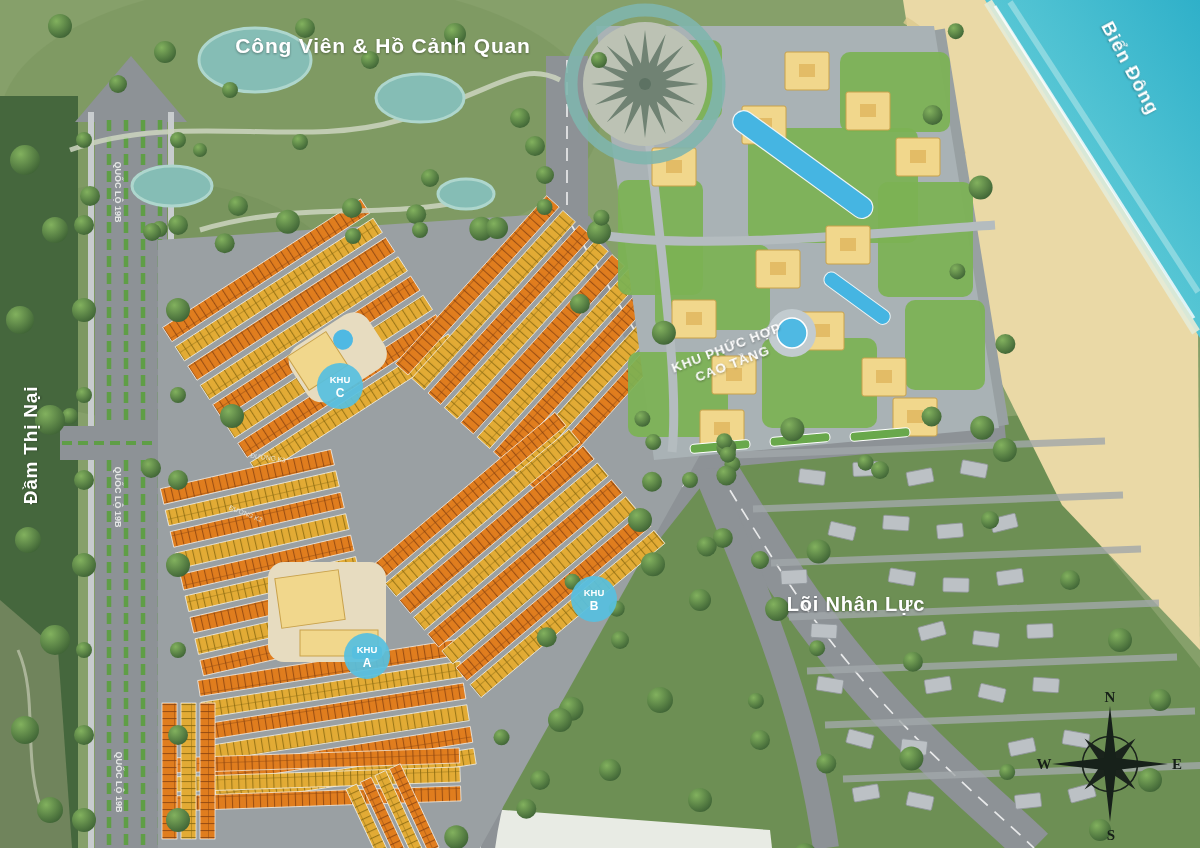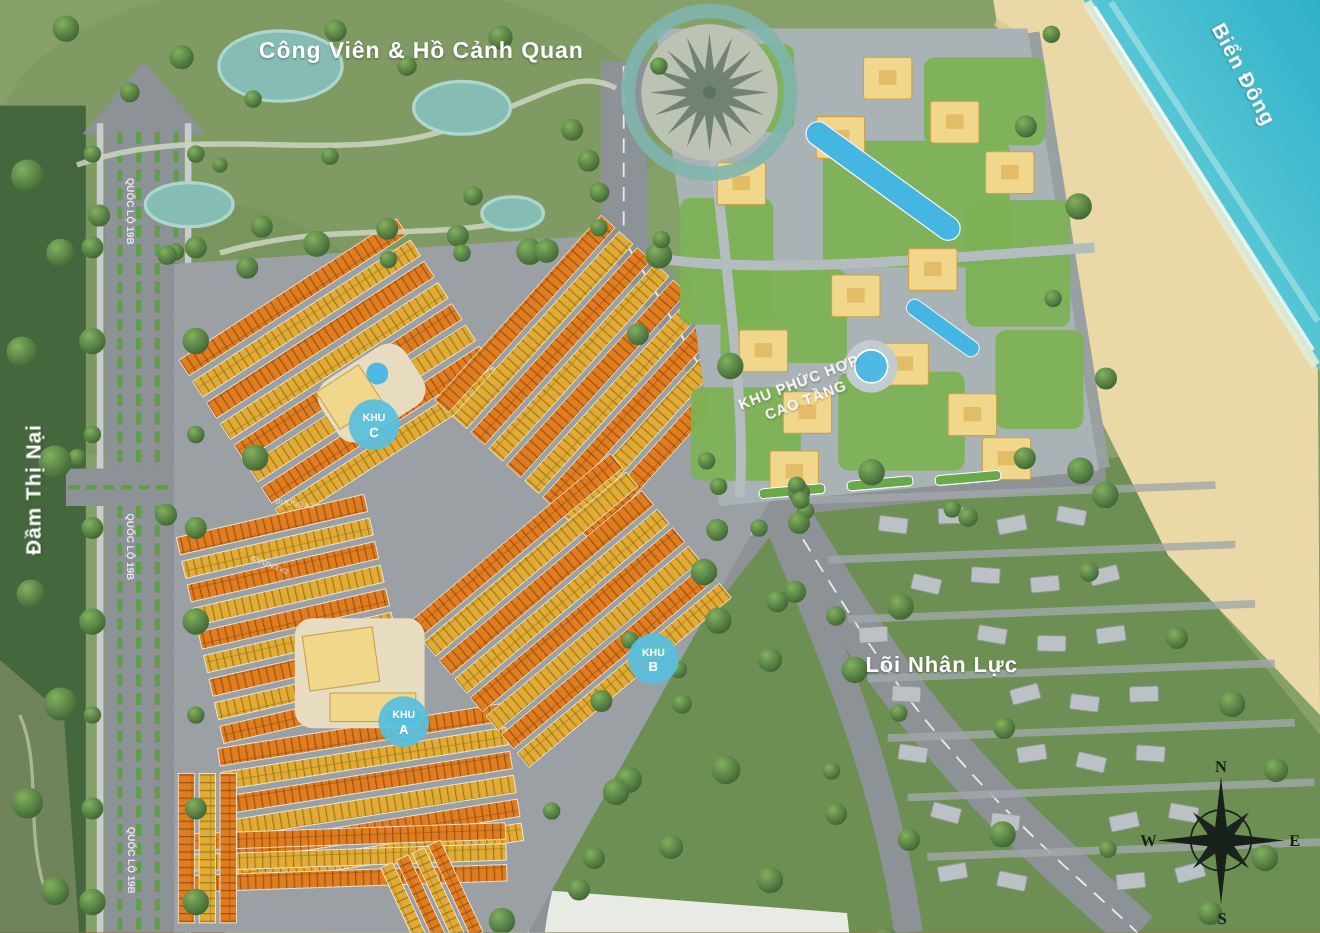--- a/index.html
+++ b/index.html
@@ -1,17 +1,17 @@
 <!DOCTYPE html>
 <html><head>
 <meta charset="utf-8">
 <style>
   html,body{margin:0;padding:0;background:#1e2420;}
   .stage{position:relative;width:1200px;height:848px;overflow:hidden;
-         font-family:"Liberation Sans",sans-serif;background:#f97316;}
+         font-family:"Liberation Sans",sans-serif;background:#a16207;}
   svg{display:block;position:absolute;inset:0;}
   .lbl{fill:#ffffff;font-weight:bold;letter-spacing:.8px;
        filter:drop-shadow(0 1px 1px rgba(0,0,0,.35));}
   .roadlbl{fill:#eef0ee;font-weight:bold;opacity:.9;}
   .streetlbl{fill:#e9ebe9;opacity:.85;}
   .compassLetter{fill:#161f18;font-family:"Liberation Serif",serif;font-weight:bold;}
   .badgeTxt{fill:#ffffff;font-weight:bold;text-anchor:middle;}
 </style>
 </head>
 <body>

